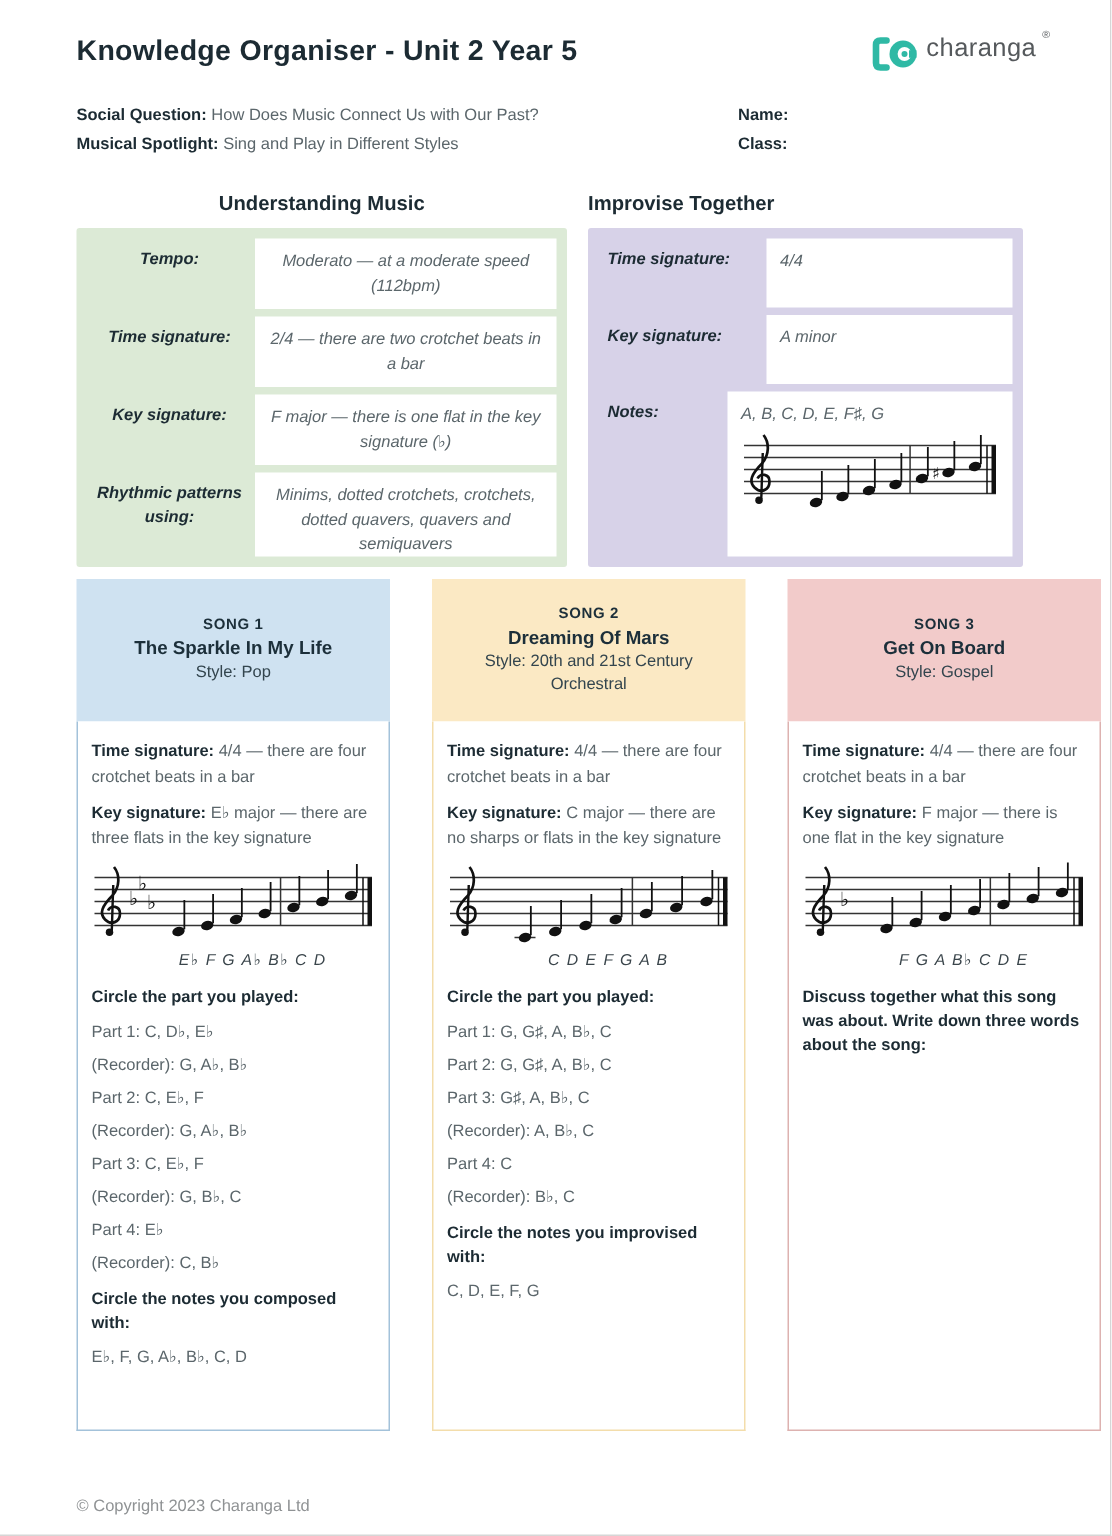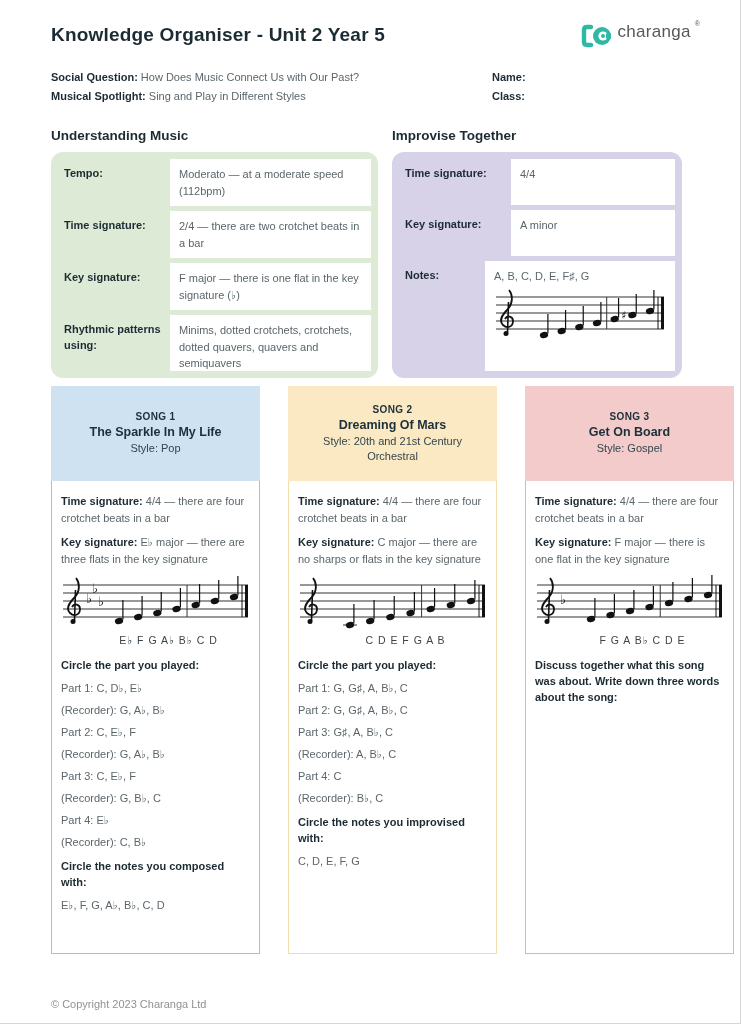--- a/index.html
+++ b/index.html
@@ -17,23 +17,23 @@
   .logo-text { font-size:17px; color:#55595c; letter-spacing:.3px; }
   .logo-reg { font-size:7px; color:#55595c; vertical-align:top; position:relative; top:-2px; }
   
   .meta { display:flex; margin-top:18px; font-size:11px; line-height:19px; }
   .meta-left { flex:0 0 441px; }
   .lbl { font-weight:bold; color:#1c2b33; }
   .val { color:#5b666b; }
   
   .tables { display:flex; gap:14px; margin-top:22px; }
   .sec h2 { font-size:13.5px; font-weight:bold; color:#1c2b33; margin-bottom:9px; }
-  .sec-understanding { width:327px; }
+  .sec-understanding { width:327px;text-align:center; }
   .sec-improvise { width:290px; }
-  .ktable { height:226px; padding:7px; display:flex; flex-direction:column; gap:5px; border-radius:12px; }
+  .ktable { height:226px; padding:7px; display:flex; flex-direction:column; gap:5px; border-radius:2px;font-style:italic; }
   .ktable.green { background:#dcead6; }
   .ktable.purple { background:#d7d2e8; }
   .trow { display:flex; min-height:46px; }
   .trow.grow { flex:1; }
   .tlabel { width:112px; padding:7px 8px 0 6px; font-size:11px; font-weight:bold; color:#1c2b33; line-height:1.45; }
   .tvalue { flex:1; background:#ffffff; padding:7px 9px; font-size:11px; color:#5b666b; line-height:1.5; }
   
   .cards { display:flex; gap:28px; margin-top:8px; }
   .card { width:209px; height:568px; display:flex; flex-direction:column; }
   .card-hd { height:95px; display:flex; flex-direction:column; justify-content:center; align-items:center; text-align:center; padding:4px 12px; }
@@ -44,21 +44,21 @@
   .song-title { font-size:12.5px; font-weight:bold; color:#1c2f3a; margin-top:2px; line-height:1.3; }
   .song-style { font-size:11px; color:#33454e; margin-top:1px; line-height:1.35; }
   .card-bd { flex:1; background:#fff; border:1px solid; border-top:none; padding:8px 9px; font-size:11px; line-height:1.5; color:#5b666b; overflow:hidden; }
   .card:nth-child(1) .card-bd { border-color:#a3c2da; }
   .card:nth-child(2) .card-bd { border-color:#f3ddab; }
   .card:nth-child(3) .card-bd { border-color:#ddb2b0; }
   .card-bd p { margin:4px 0 8px; }
   .card-bd .lbl { color:#1c2b33; }
   .staff { margin:2px 0 0; }
   .staff svg { display:block; }
-  .staff-labels { font-size:10.5px; color:#3a454b; text-align:center; padding-left:26px; letter-spacing:1px; margin:0 0 6px; }
+  .staff-labels { font-size:10.5px; font-style:italic; color:#3a454b; text-align:center; padding-left:26px; letter-spacing:1px; margin:0 0 6px; }
   .subhead { font-weight:bold; color:#1c2b33; margin:9px 0 6px; line-height:1.45; }
   .part-line { margin:5.5px 0; color:#5b666b; }
   
   .footer { margin-top:44px; font-size:11px; color:#8f9294; }
 </style>
 </head>
 <body>
 
 <div class="page">
 

